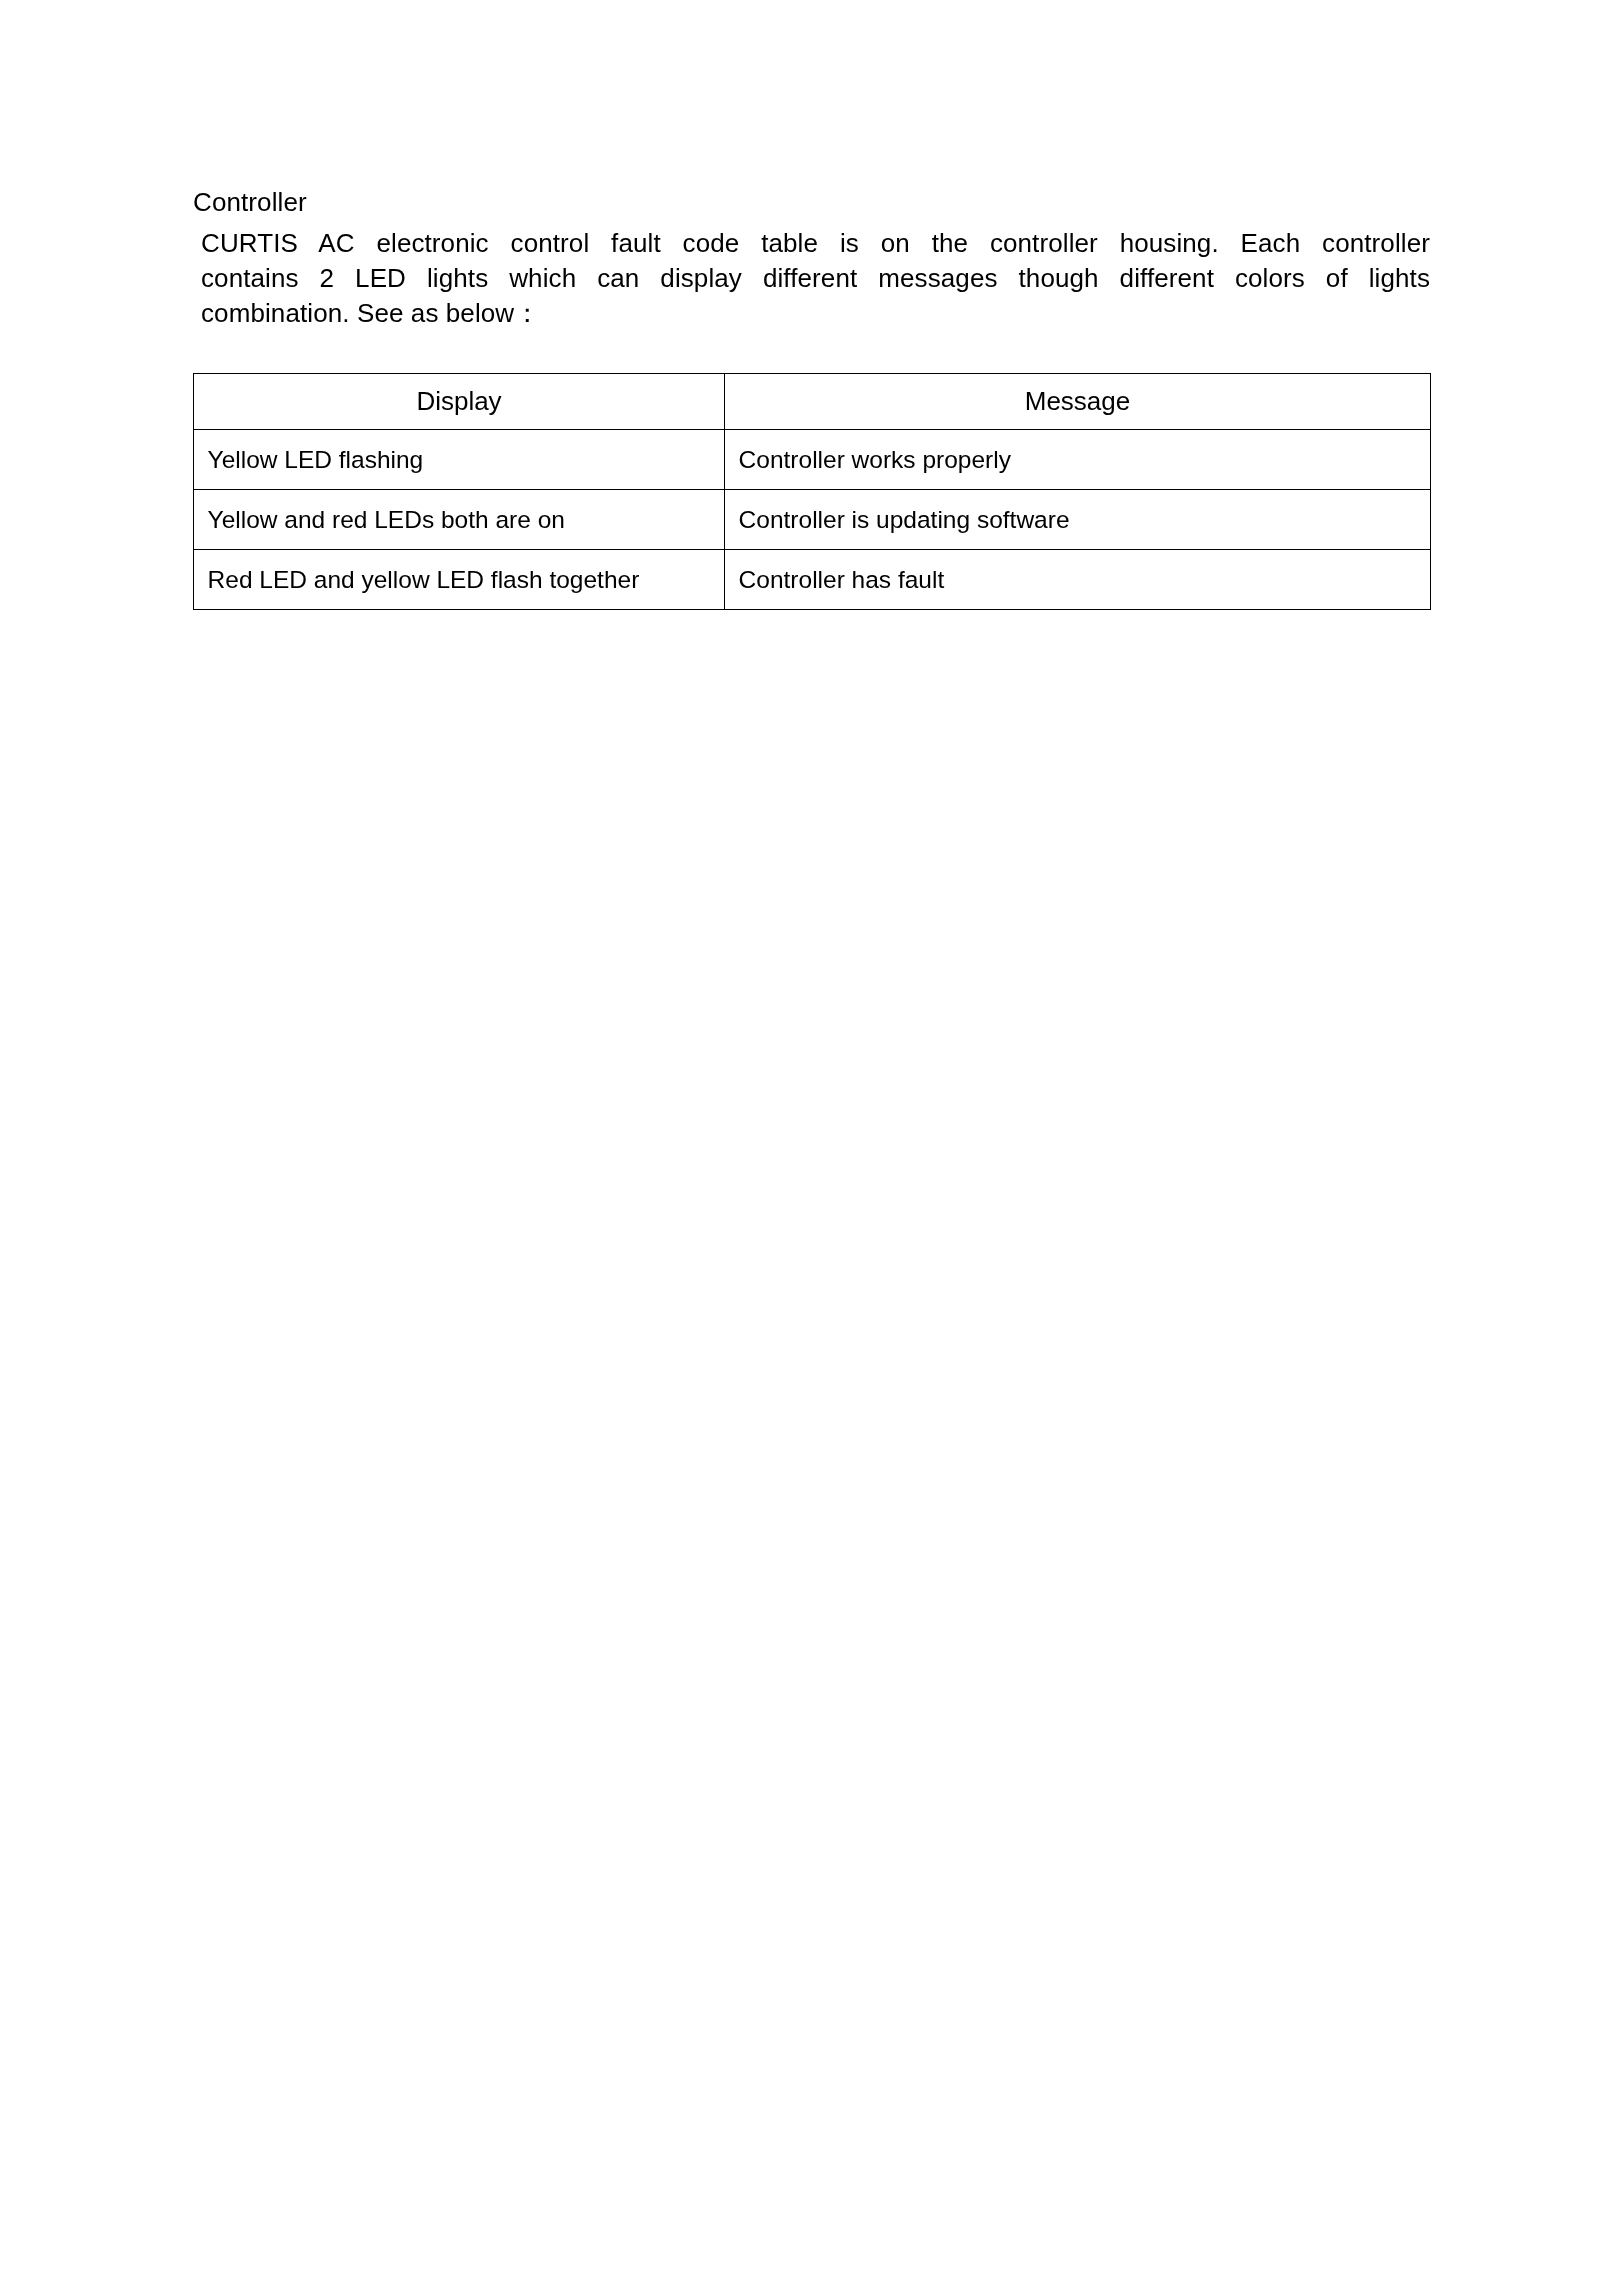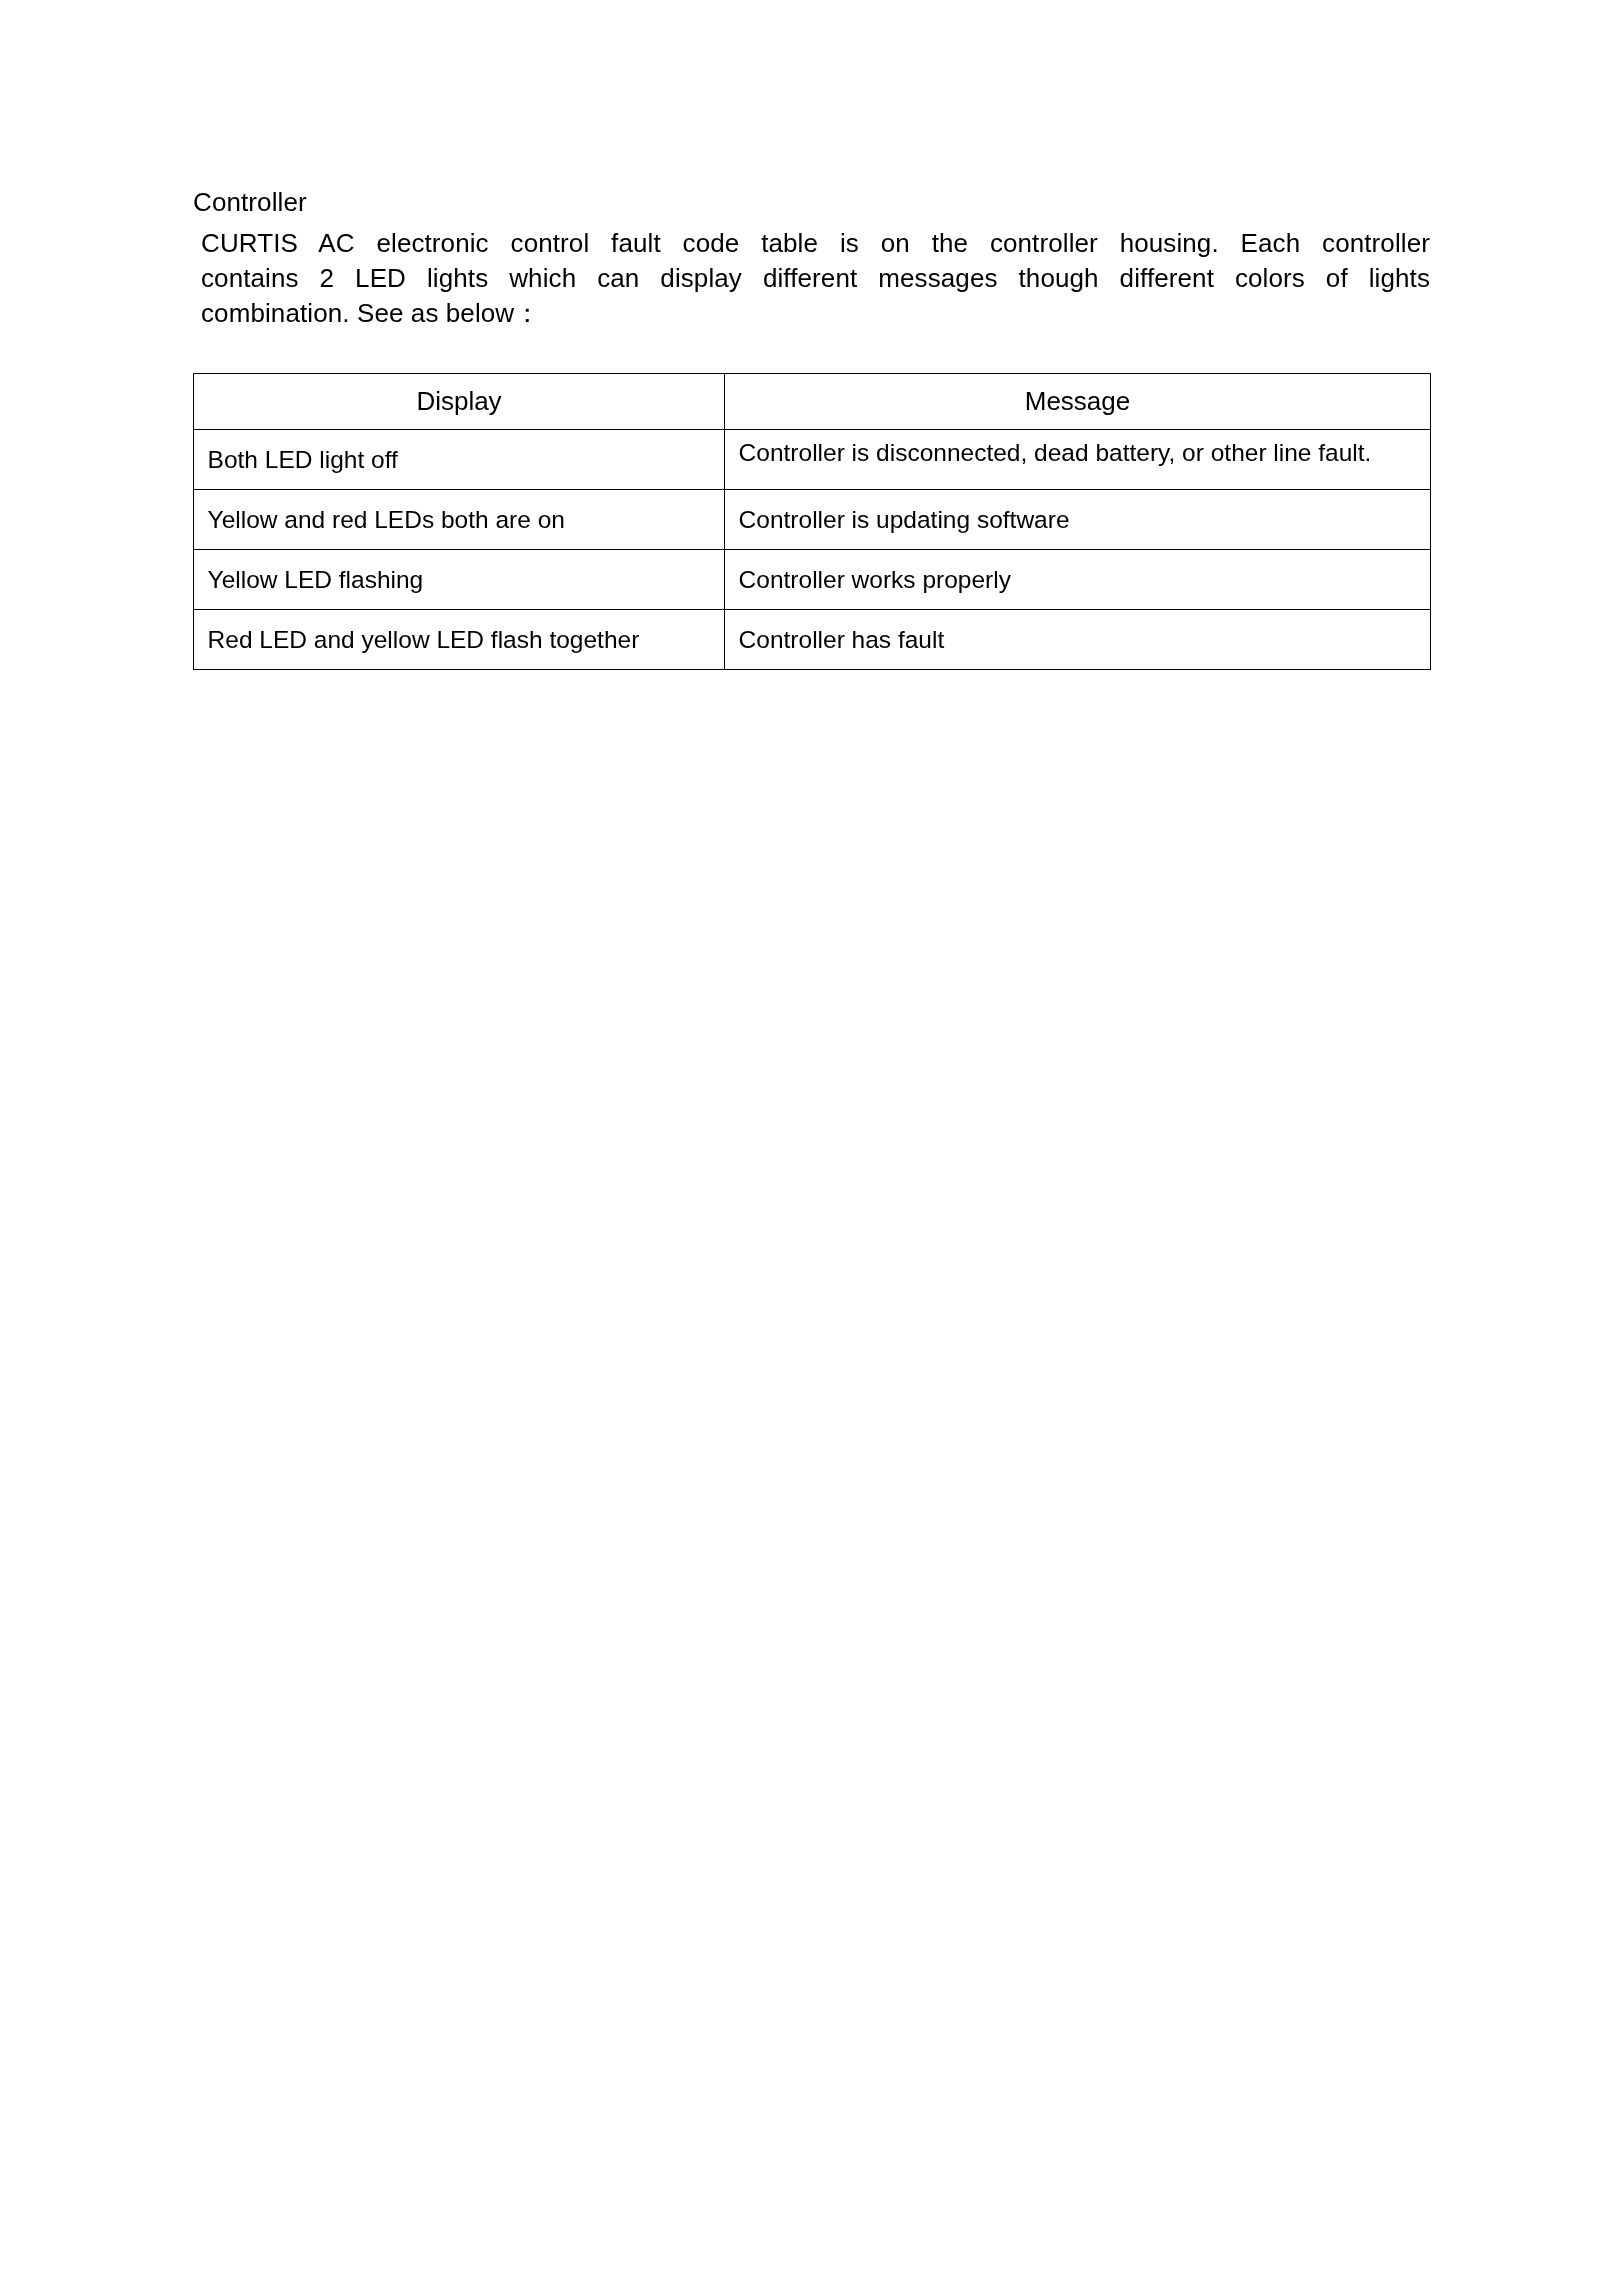--- a/index.html
+++ b/index.html
@@ -133,40 +133,32 @@
     </colgroup>
     <thead>
       <tr>
         <th>Display</th>
         <th>Message</th>
       </tr>
     </thead>
     <tbody>
       <tr>
         <td>
-          <div class="cell-pad">Both LED light off</div>
+          <div class="cell-pad">Yellow LED flashing</div>
         </td>
-        <td class="overflow-cell">
-          <div class="cell-pad">Controller is disconnected, dead battery, or other line fault.</div>
+        <td>
+          <div class="cell-pad">Controller works properly</div>
         </td>
       </tr>
       <tr>
         <td>
           <div class="cell-pad">Yellow and red LEDs both are on</div>
         </td>
         <td>
           <div class="cell-pad">Controller is updating software</div>
-        </td>
-      </tr>
-      <tr>
-        <td>
-          <div class="cell-pad">Yellow LED flashing</div>
-        </td>
-        <td>
-          <div class="cell-pad">Controller works properly</div>
         </td>
       </tr>
       <tr>
         <td>
           <div class="cell-pad">Red LED and yellow LED flash together</div>
         </td>
         <td>
           <div class="cell-pad">Controller has fault</div>
         </td>
       </tr>

